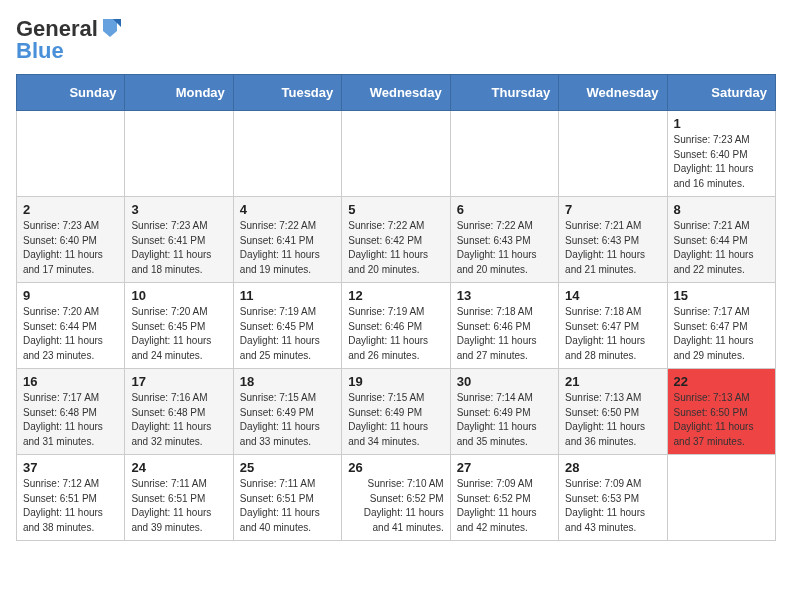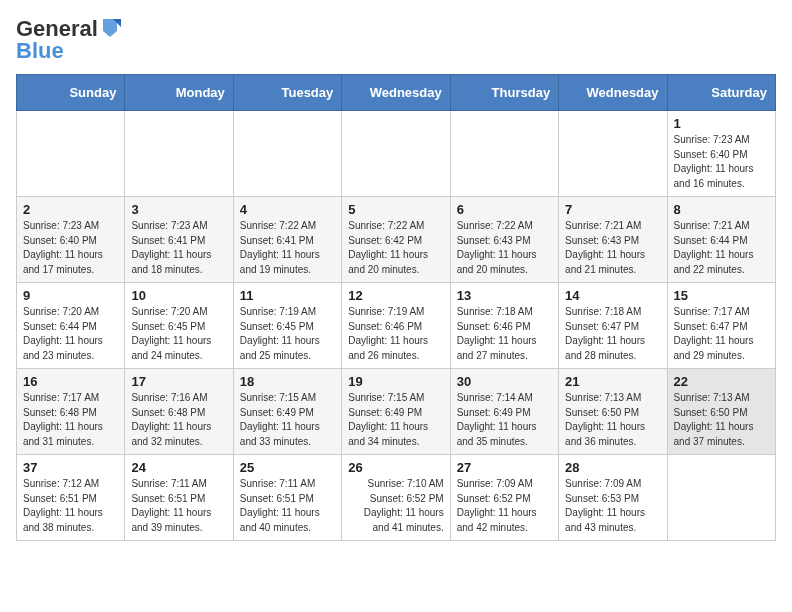--- a/index.html
+++ b/index.html
@@ -264,21 +264,21 @@
 Daylight: 11 hours
 and 35 minutes.</div>
         </td>
         <td style="background: rgb(245, 245, 245);">
           <span class="day-num">21</span>
           <div class="day-info" style="white-space: pre-line;">Sunrise: 7:13 AM
 Sunset: 6:50 PM
 Daylight: 11 hours
 and 36 minutes.</div>
         </td>
-        <td style="background: #e5e5e5;">
+        <td style="background: #ef4444;">
           <span class="day-num">22</span>
           <div class="day-info" style="white-space: pre-line;">Sunrise: 7:13 AM
 Sunset: 6:50 PM
 Daylight: 11 hours
 and 37 minutes.</div>
         </td>
       </tr>
       <tr>
         <td>
           <span class="day-num">37</span>

